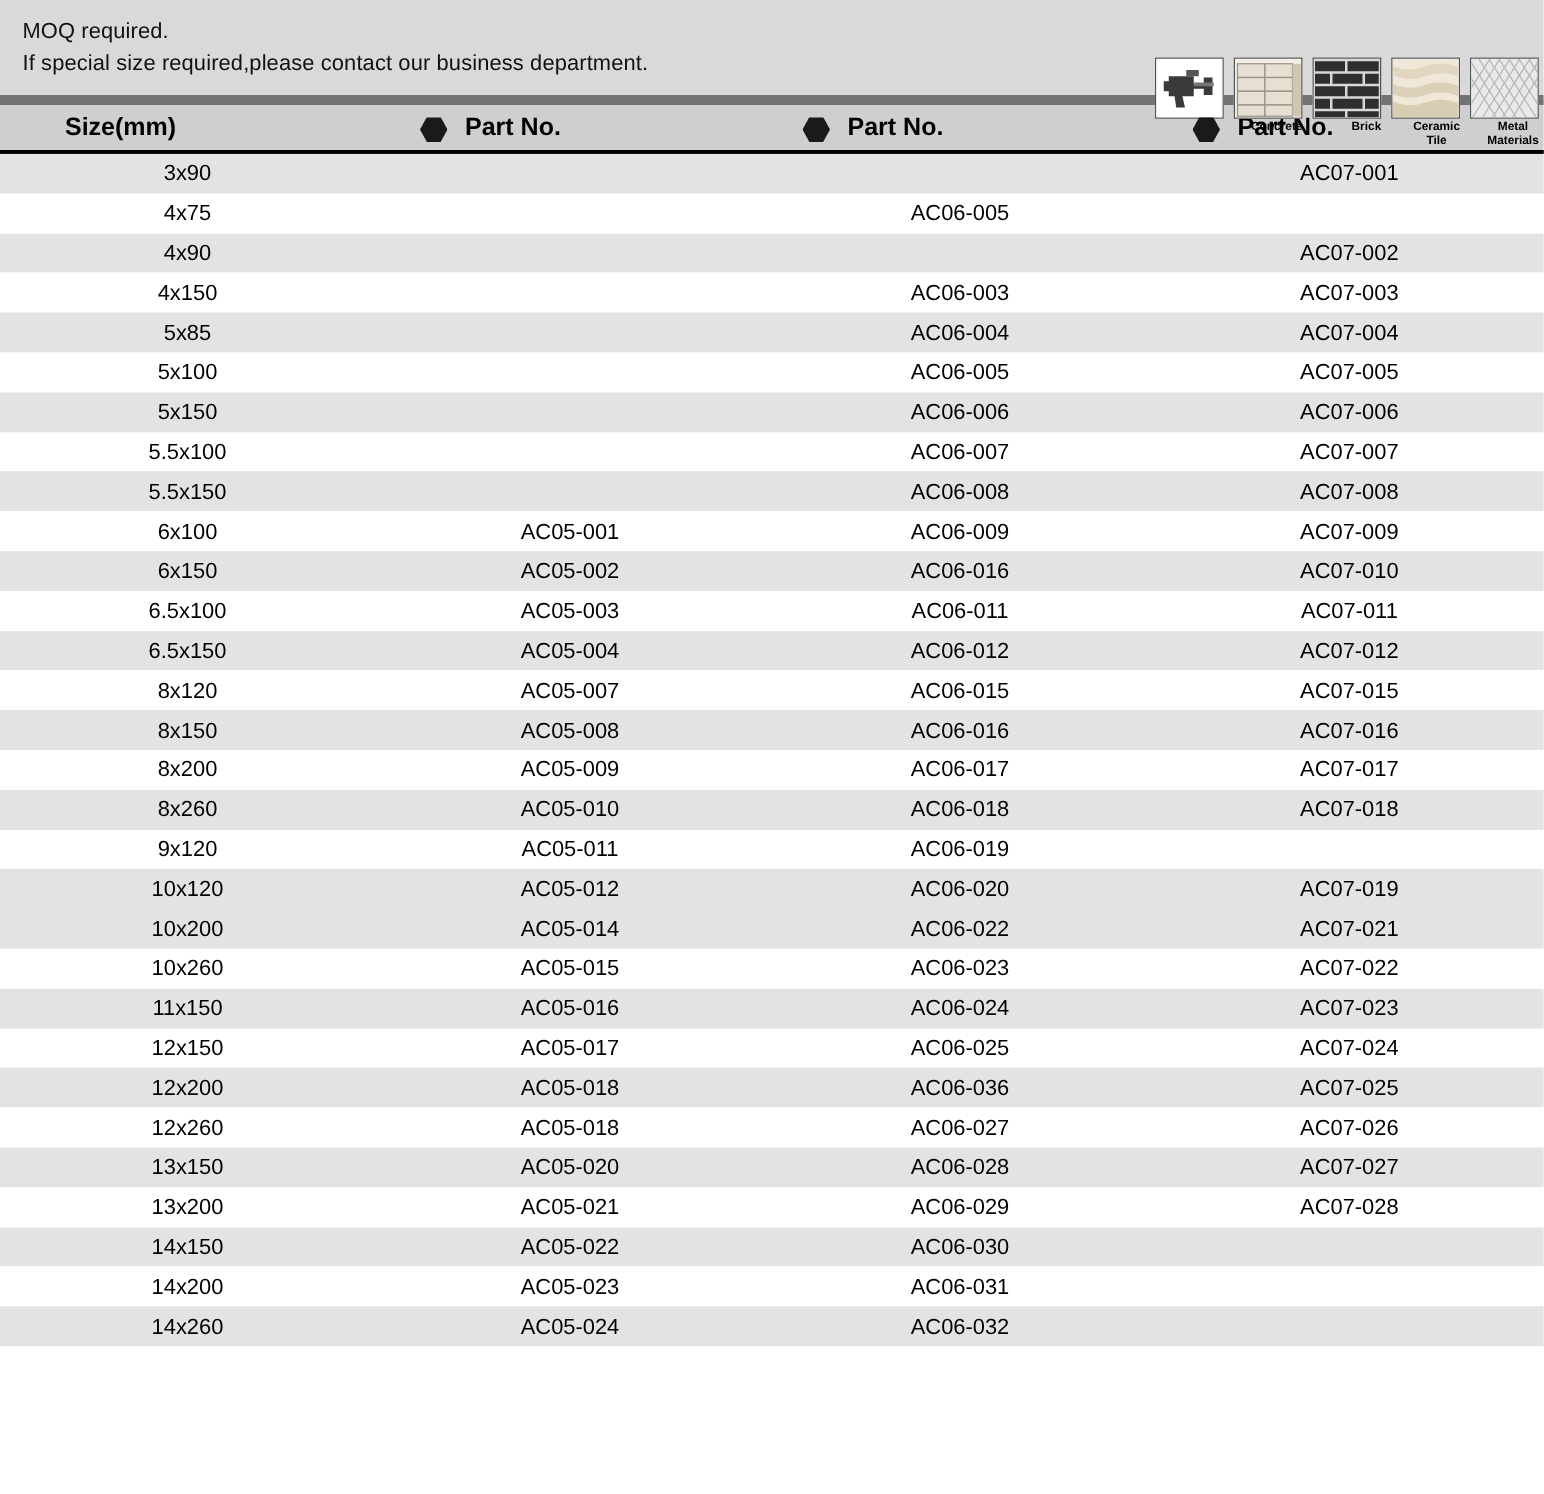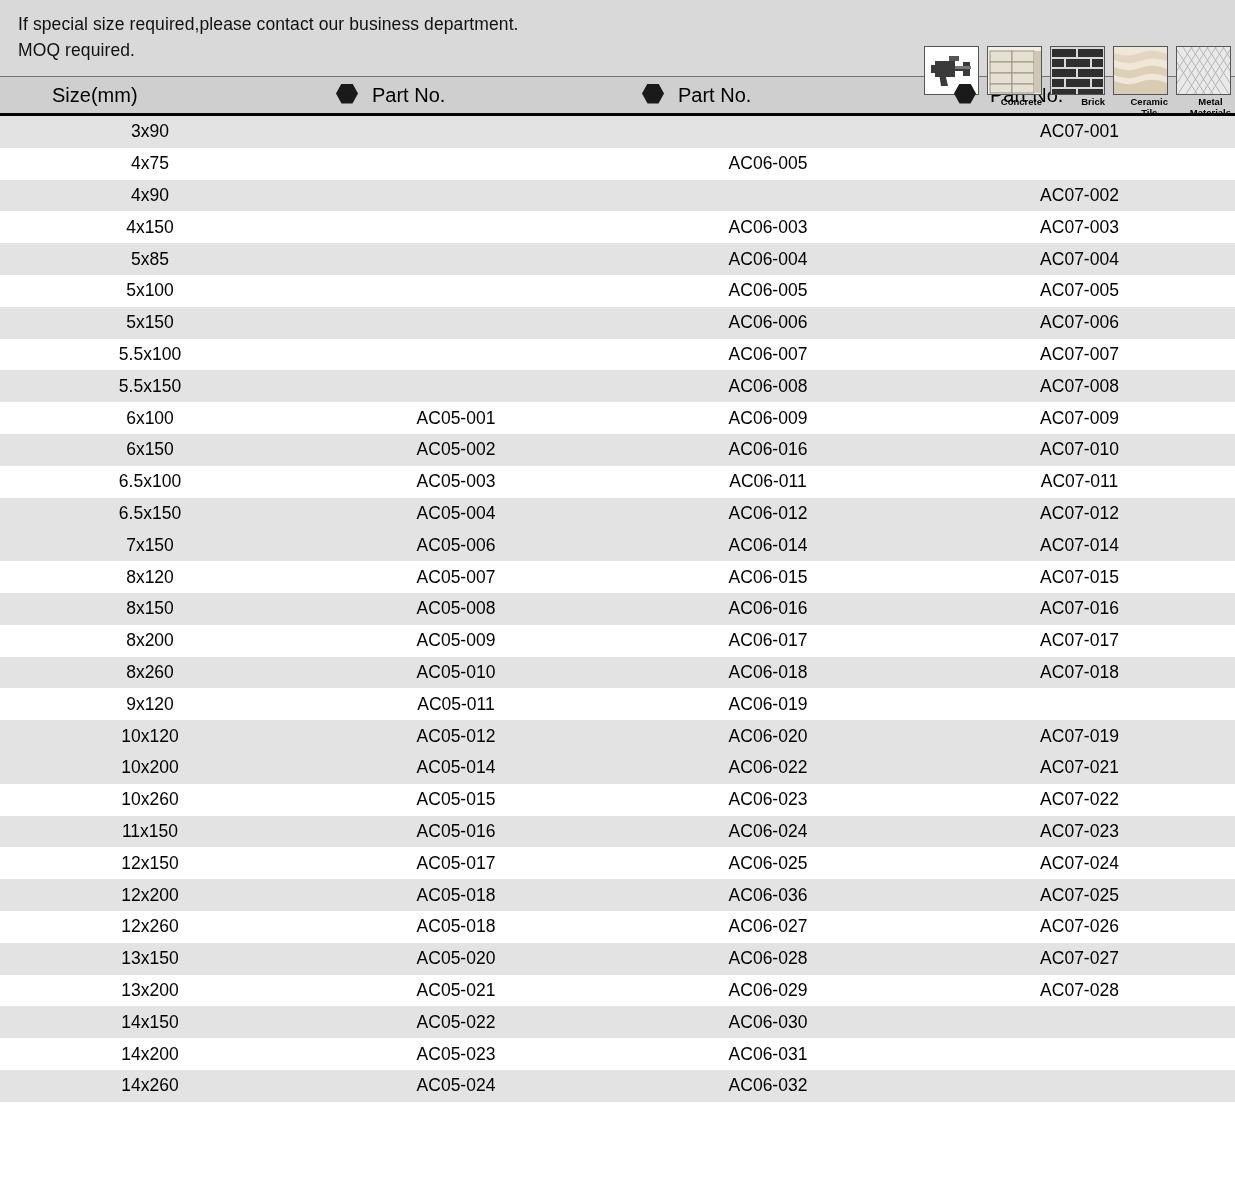--- a/index.html
+++ b/index.html
@@ -75,35 +75,35 @@
     table-layout: fixed;
   }
   table.parts col.c-size { width: 300px; }
   table.parts col.c-p1   { width: 312px; }
   table.parts col.c-p2   { width: 312px; }
   table.parts col.c-p3   { width: 311px; }
 
   table.parts thead th {
     height: 36px;
     background: #cfcfcf;
-    border-top: 1px solid #737373;
+    border-top: 8px solid #737373;
     border-bottom: 3px solid #000;
     font-size: 20px;
-    font-weight: normal;
+    font-weight: bold;
     padding: 0;
     vertical-align: middle;
   }
   .th-size { text-align: left; padding-left: 52px !important; }
   .th-part {
     text-align: left;
     padding-left: 0 !important;
   }
   .th-part-inner {
     display: flex;
-    align-items: flex-start;
+    align-items: flex-end;
     gap: 14px;
   }
   .hex {
     display: inline-block;
     width: 22px;
     height: 20px;
     background: #1a1a1a;
     clip-path: polygon(25% 0%, 75% 0%, 100% 50%, 75% 100%, 25% 100%, 0% 50%);
   }
   .th-p1 .th-part-inner { margin-left: 36px; }
@@ -123,22 +123,22 @@
   td.size-cell { }
   td.p1 { }
   td.p2 { }
   td.p3 { }
 </style>
 </head>
 <body>
 
 <div class="notice-bar">
   <div class="notice-text">
+    <div>MOQ required.</div>
     <div>If special size required,please contact our business department.</div>
-    <div>MOQ required.</div>
   </div>
 
   <div class="icon-strip">
 
     <div class="icon-cell">
       <div class="icon-box">
         <svg width="53" height="47" viewBox="0 0 53 47" xmlns="http://www.w3.org/2000/svg">
           <rect x="0" y="0" width="53" height="47" fill="#ffffff"></rect>
           <path d="M10 14 h20 v6 h8 v-5 h7 v14 h-7 v-5 h-8 v6 h-20 z" fill="#3a3a3a"></path>
           <rect x="6" y="18" width="5" height="8" fill="#3a3a3a"></rect>
@@ -325,26 +325,20 @@
         <td class="p1">AC05-003</td>
         <td class="p2">AC06-011</td>
         <td class="p3">AC07-011</td>
       </tr>
       <tr class="even">
         <td class="size-cell">6.5x150</td>
         <td class="p1">AC05-004</td>
         <td class="p2">AC06-012</td>
         <td class="p3">AC07-012</td>
       </tr>
-      <tr class="even">
-        <td class="size-cell">7x150</td>
-        <td class="p1">AC05-006</td>
-        <td class="p2">AC06-014</td>
-        <td class="p3">AC07-014</td>
-      </tr>
       <tr class="odd">
         <td class="size-cell">8x120</td>
         <td class="p1">AC05-007</td>
         <td class="p2">AC06-015</td>
         <td class="p3">AC07-015</td>
       </tr>
       <tr class="even">
         <td class="size-cell">8x150</td>
         <td class="p1">AC05-008</td>
         <td class="p2">AC06-016</td>

